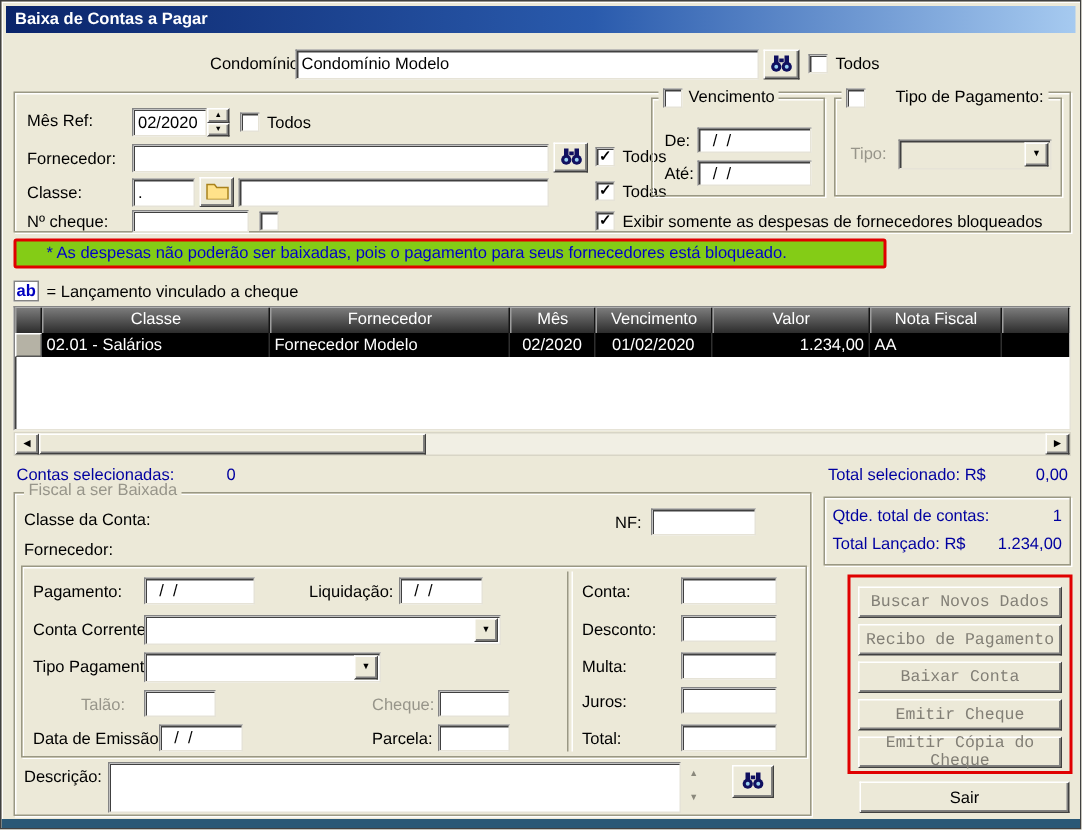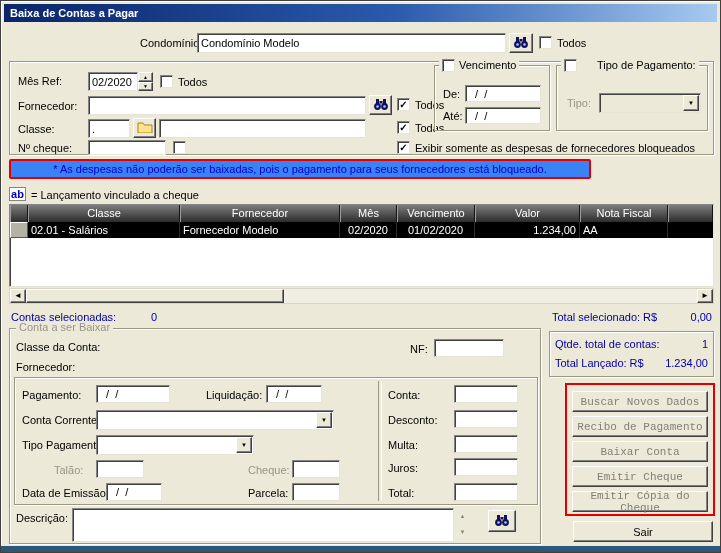--- a/index.html
+++ b/index.html
@@ -34,21 +34,21 @@
         box-sizing:border-box; display:flex; align-items:center; justify-content:center; }
   .cb .mark { font-size:10px; line-height:10px; font-weight:bold; }
   .combo-btn { position:absolute; right:1px; top:1px; width:16px; height:calc(100% - 2px);
                background:#ece9d8; border:1px solid; border-color:#ffffff #404040 #404040 #ffffff;
                box-shadow: inset -1px -1px 0 #808080; box-sizing:border-box;
                display:flex; align-items:center; justify-content:center; }
   .g6 { font-size:6px; line-height:6px; }
   .g5 { font-size:5px; line-height:5px; }
   .g8 { font-size:8px; line-height:8px; }
   .warn { position:absolute; border:2px solid #e00000; border-radius:2px; color:#0000c8;
-          box-sizing:border-box; padding:2px 0; background:#3b82f6; white-space:nowrap;text-align:center; }
+          box-sizing:border-box; padding:2px 20px; background:#84cc16; white-space:nowrap; }
   .redbox { border:2px solid #e00000; box-sizing:border-box; }
   .grid { position:absolute; background:#fff; border:1px solid;
           border-color:#848484 #e6e3d7 #e6e3d7 #848484; box-shadow: inset 1px 1px 0 #404040;
           box-sizing:border-box; overflow:hidden; }
   .ghead { display:flex; height:17px; background:linear-gradient(180deg,#7d7d7d,#2c2c2c); color:#fff; }
   .gh { box-sizing:border-box; line-height:16px; padding:0 3px; overflow:hidden; white-space:nowrap;
         text-align:center; border-right:1px solid #141414; border-left:1px solid #9d9d9d; }
   .grow { display:flex; height:16px; background:#000; color:#fff; }
   .gc { box-sizing:border-box; line-height:16px; padding:0 3px; overflow:hidden; white-space:nowrap;
         border-right:1px solid #2e2e2e; }
@@ -203,21 +203,21 @@
   </div>
 
   <span class="abs lbl blue" style="left:10px;top:310px">Contas selecionadas:</span>
   <span class="abs lbl blue" style="left:150px;top:310px">0</span>
   <div class="abs blue" style="left:551px;top:310px;width:160px;display:flex;justify-content:space-between">
     <span class="lbl">Total selecionado: R$</span>
     <span class="lbl">0,00</span>
   </div>
 
   <div class="group" style="left:8px;top:327px;width:532px;height:216px">
-    <span class="gtitle gray" style="left:6px">Conta a ser Baixar</span>
+    <span class="gtitle gray" style="left:6px">Fiscal a ser Baixada</span>
 
     <span class="abs lbl" style="left:6px;top:12px">Classe da Conta:</span>
     <span class="abs lbl" style="left:400px;top:14px">NF:</span>
     <input class="field" style="left: 424px; top: 10px; width: 70px; height: 18px;" value="">
     <span class="abs lbl" style="left:6px;top:32px">Fornecedor:</span>
 
     <div class="group" style="left:4px;top:48px;width:524px;height:128px">
       <div class="abs" style="left:363px;top:3px;bottom:3px;width:2px;border-left:1px solid #9a9884;border-right:1px solid #ffffff"></div>
     </div>
 

